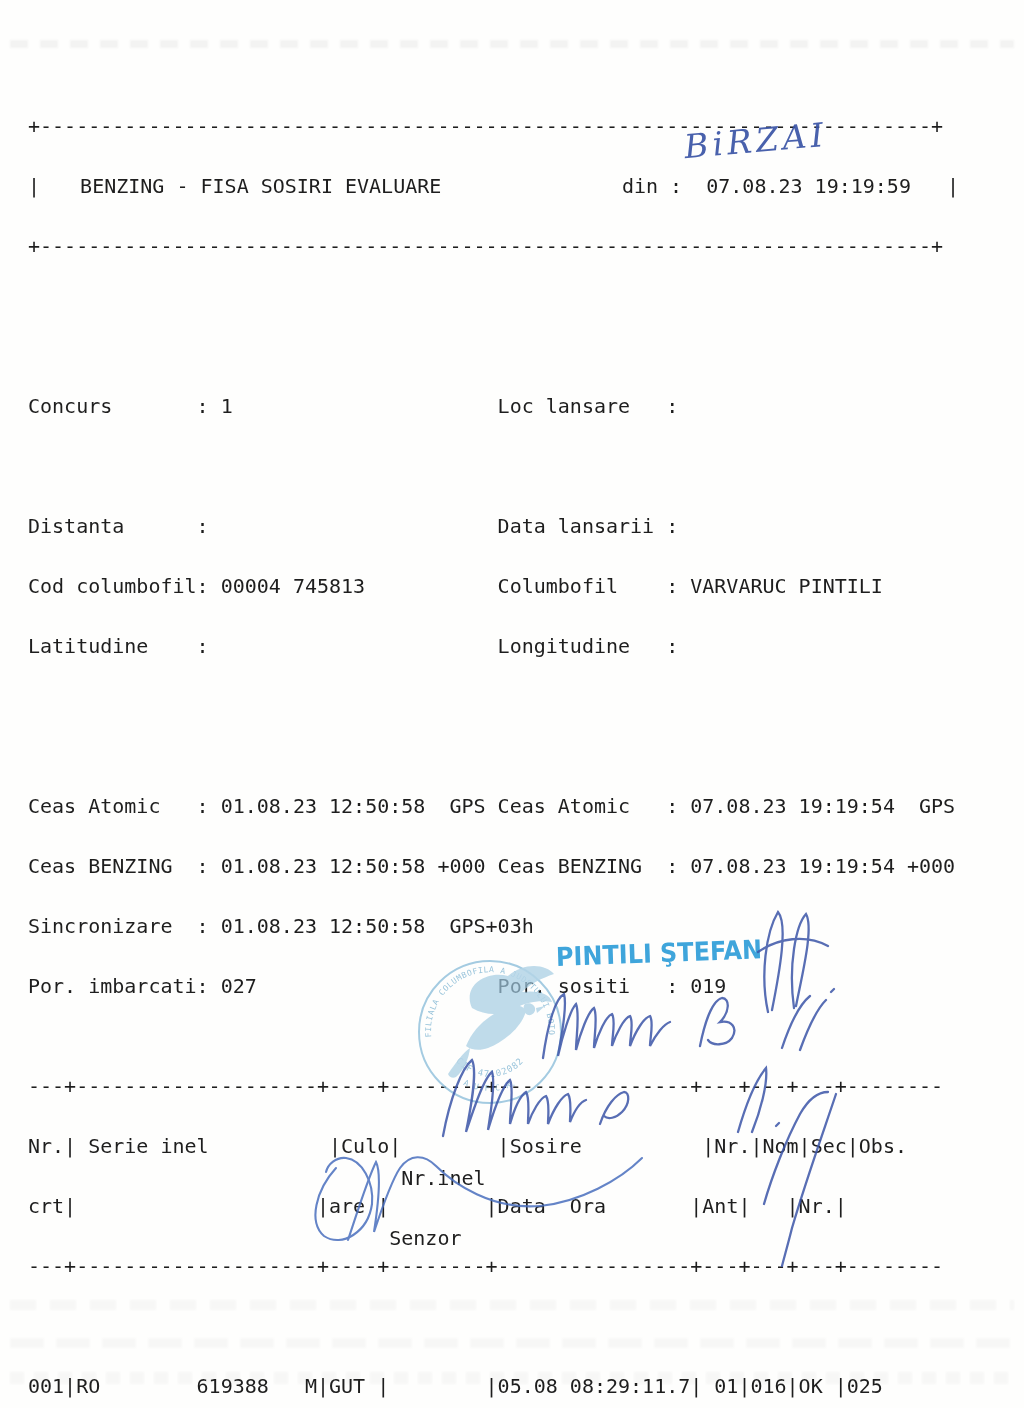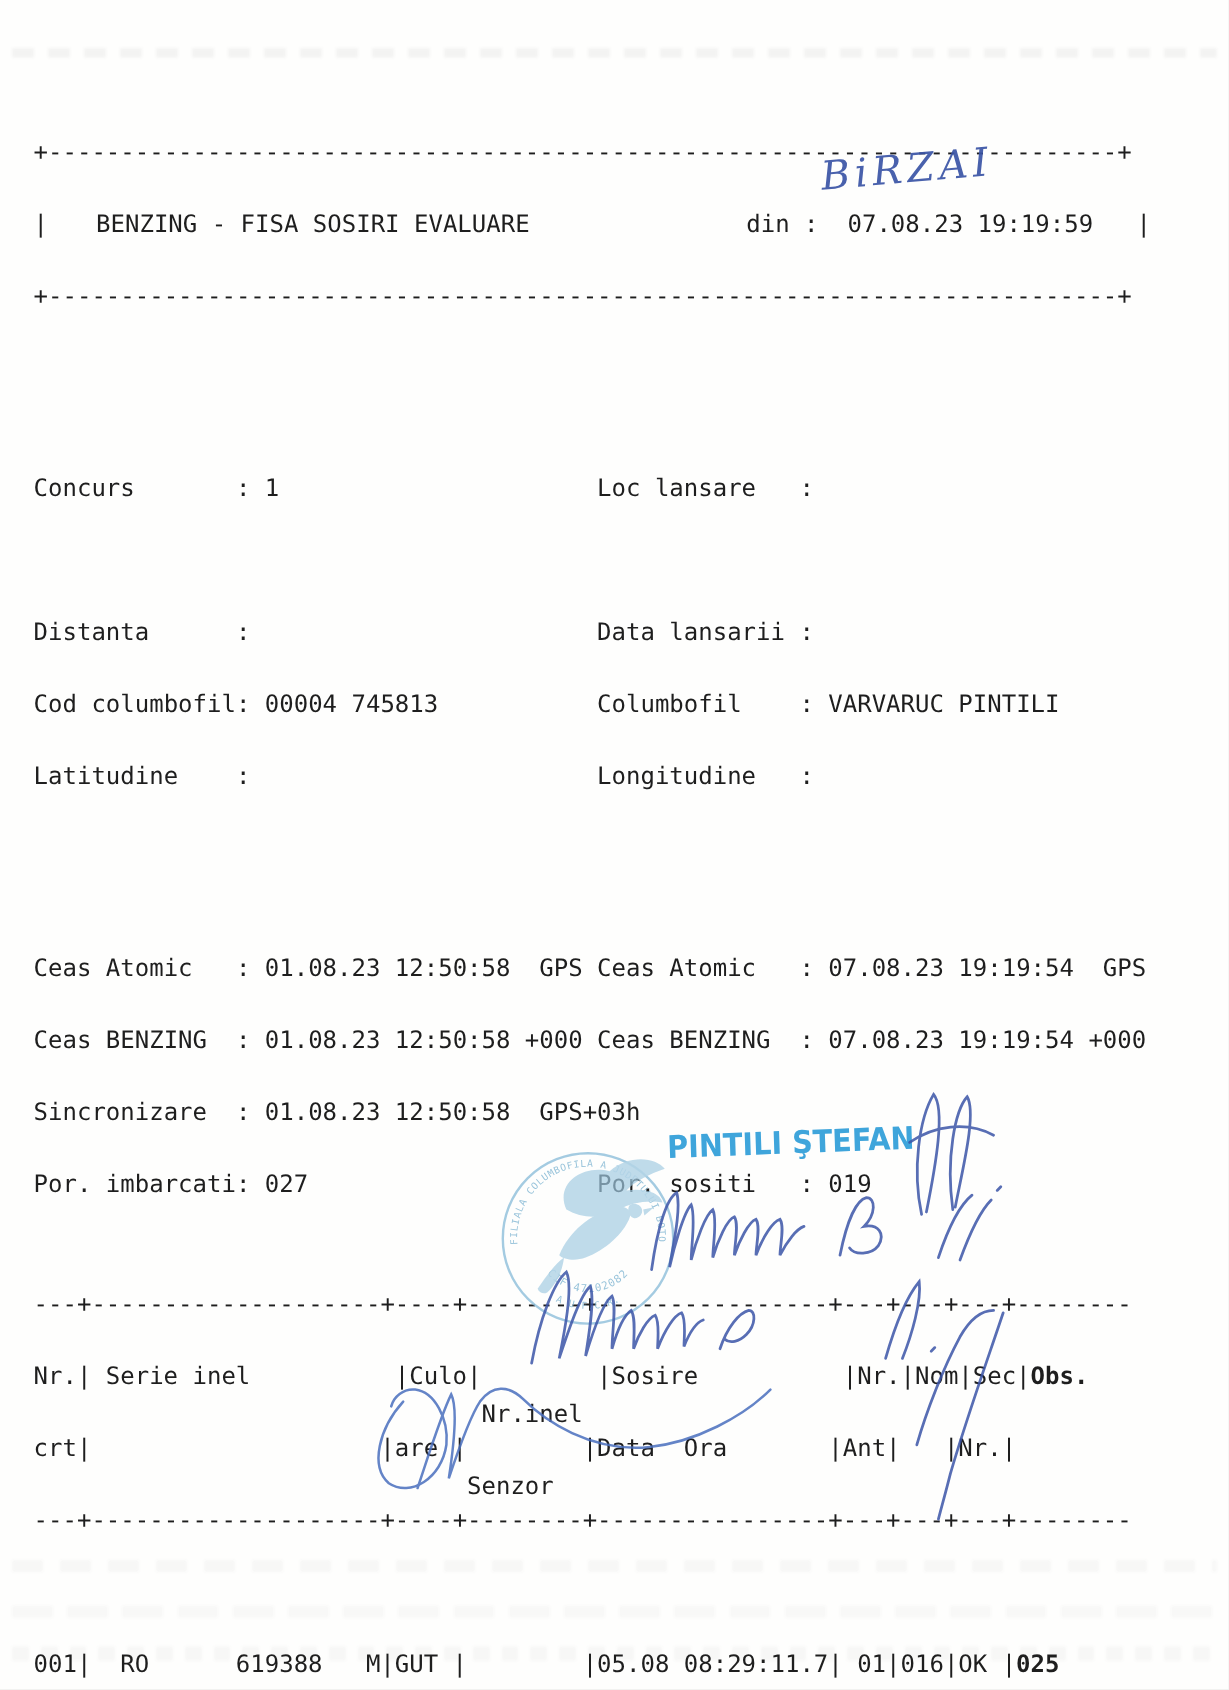--- a/index.html
+++ b/index.html
@@ -18,31 +18,31 @@
   .blank{height:20px;}
   .ib{display:inline-block;vertical-align:top;white-space:pre;}
   .w14{width:14ch;} .w39{width:39ch;} .w45{width:45ch;margin-left:28px;}
   .colon::before{content:": ";}
   .pipe::before{content:"|";}
   .sp2{display:inline-block;width:2ch;}
   
   .cell{display:inline-block;vertical-align:top;white-space:pre;}
   .c-nr{width:3ch;}
   .c-serie{width:20ch;}
-  .c-country{width:4ch;text-align:right;}
+  .c-country{width:4ch;text-align:left;}
   .c-year{width:5ch;text-align:right;margin-top:42px;}
   .c-num{width:8ch;text-align:center;}
   .c-sex{width:3ch;text-align:right;}
   .c-color{width:4ch;}
   .c-sensor{width:8ch;margin-top:32px;}
   .c-arr{width:16ch;}
   .c-ant{width:3ch;text-align:right;}
   .c-nom{width:3ch;}
   .c-sec{width:3ch;}
-  .c-obs{width:8ch;font-weight:bold;}
+  .c-obs{width:8ch;}
   .pl1{padding-left:1ch;}
   
   .hand-loc{
     position:absolute;left:684px;top:124px;
     font-family:"DejaVu Serif","Liberation Serif",serif;
     font-style:italic;font-size:33px;line-height:33px;
     color:#3a54a6;letter-spacing:4px;
     transform:rotate(-5deg);opacity:.92;
   }
   .pintili{

